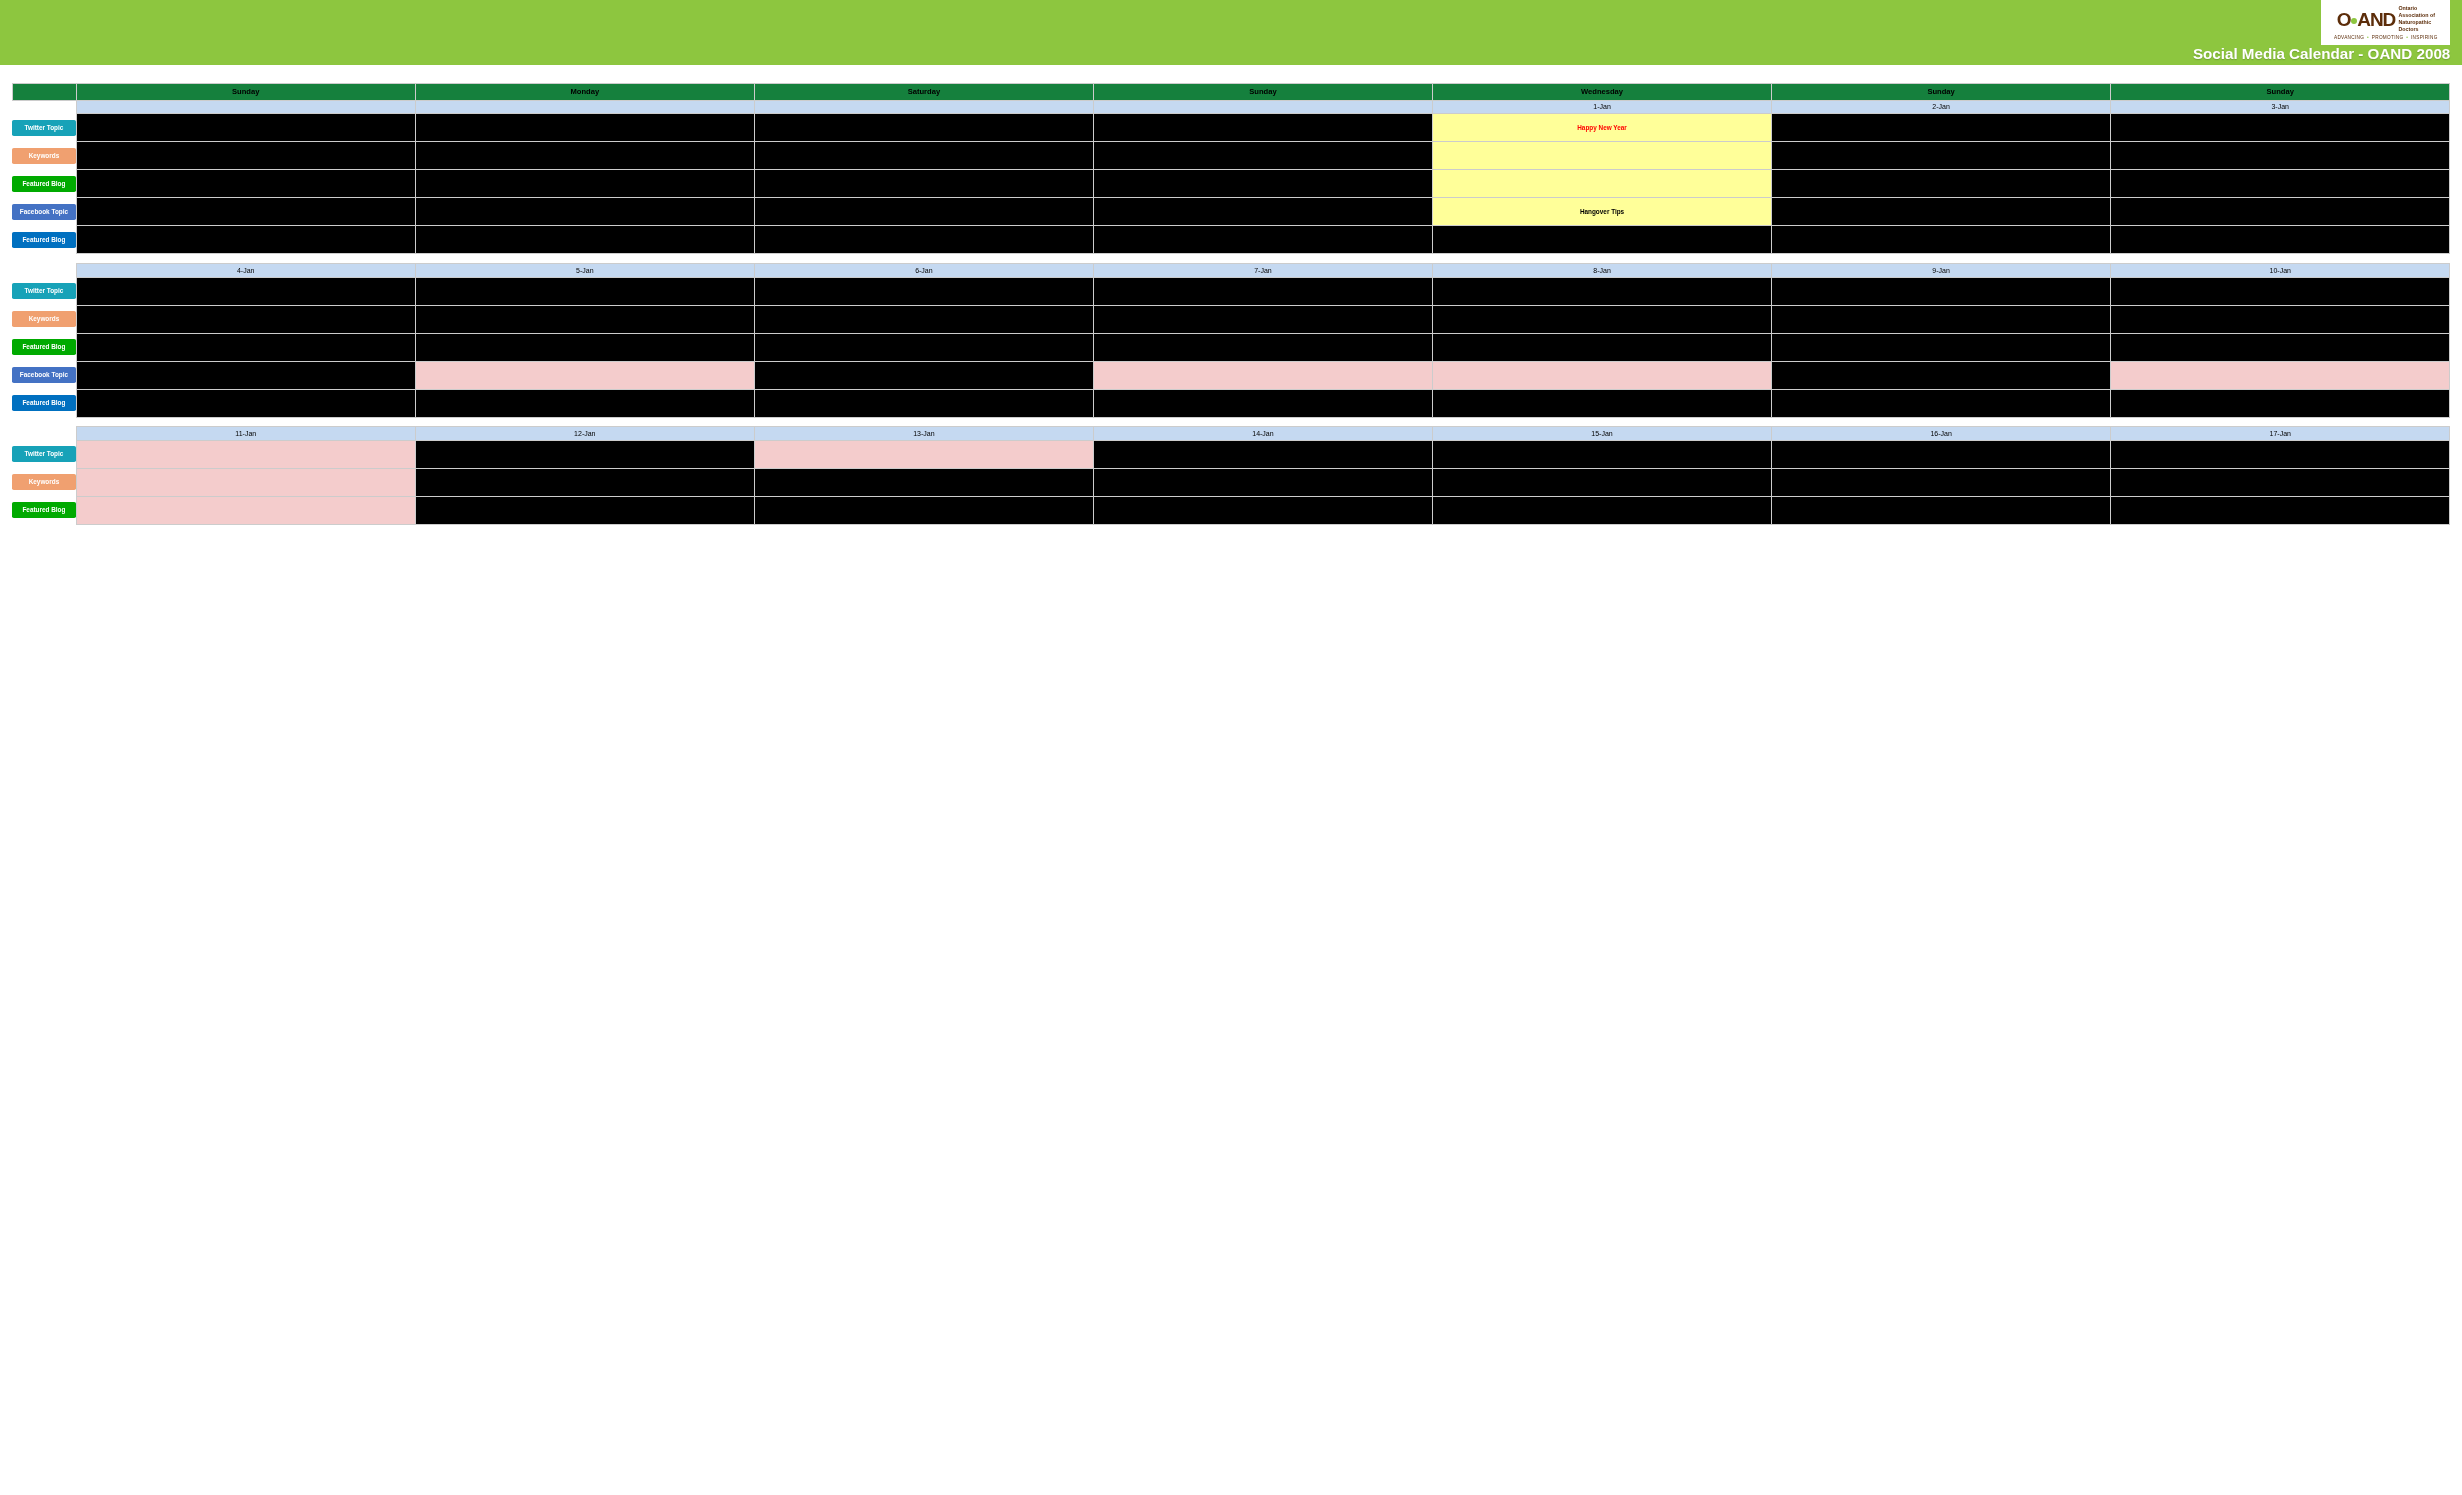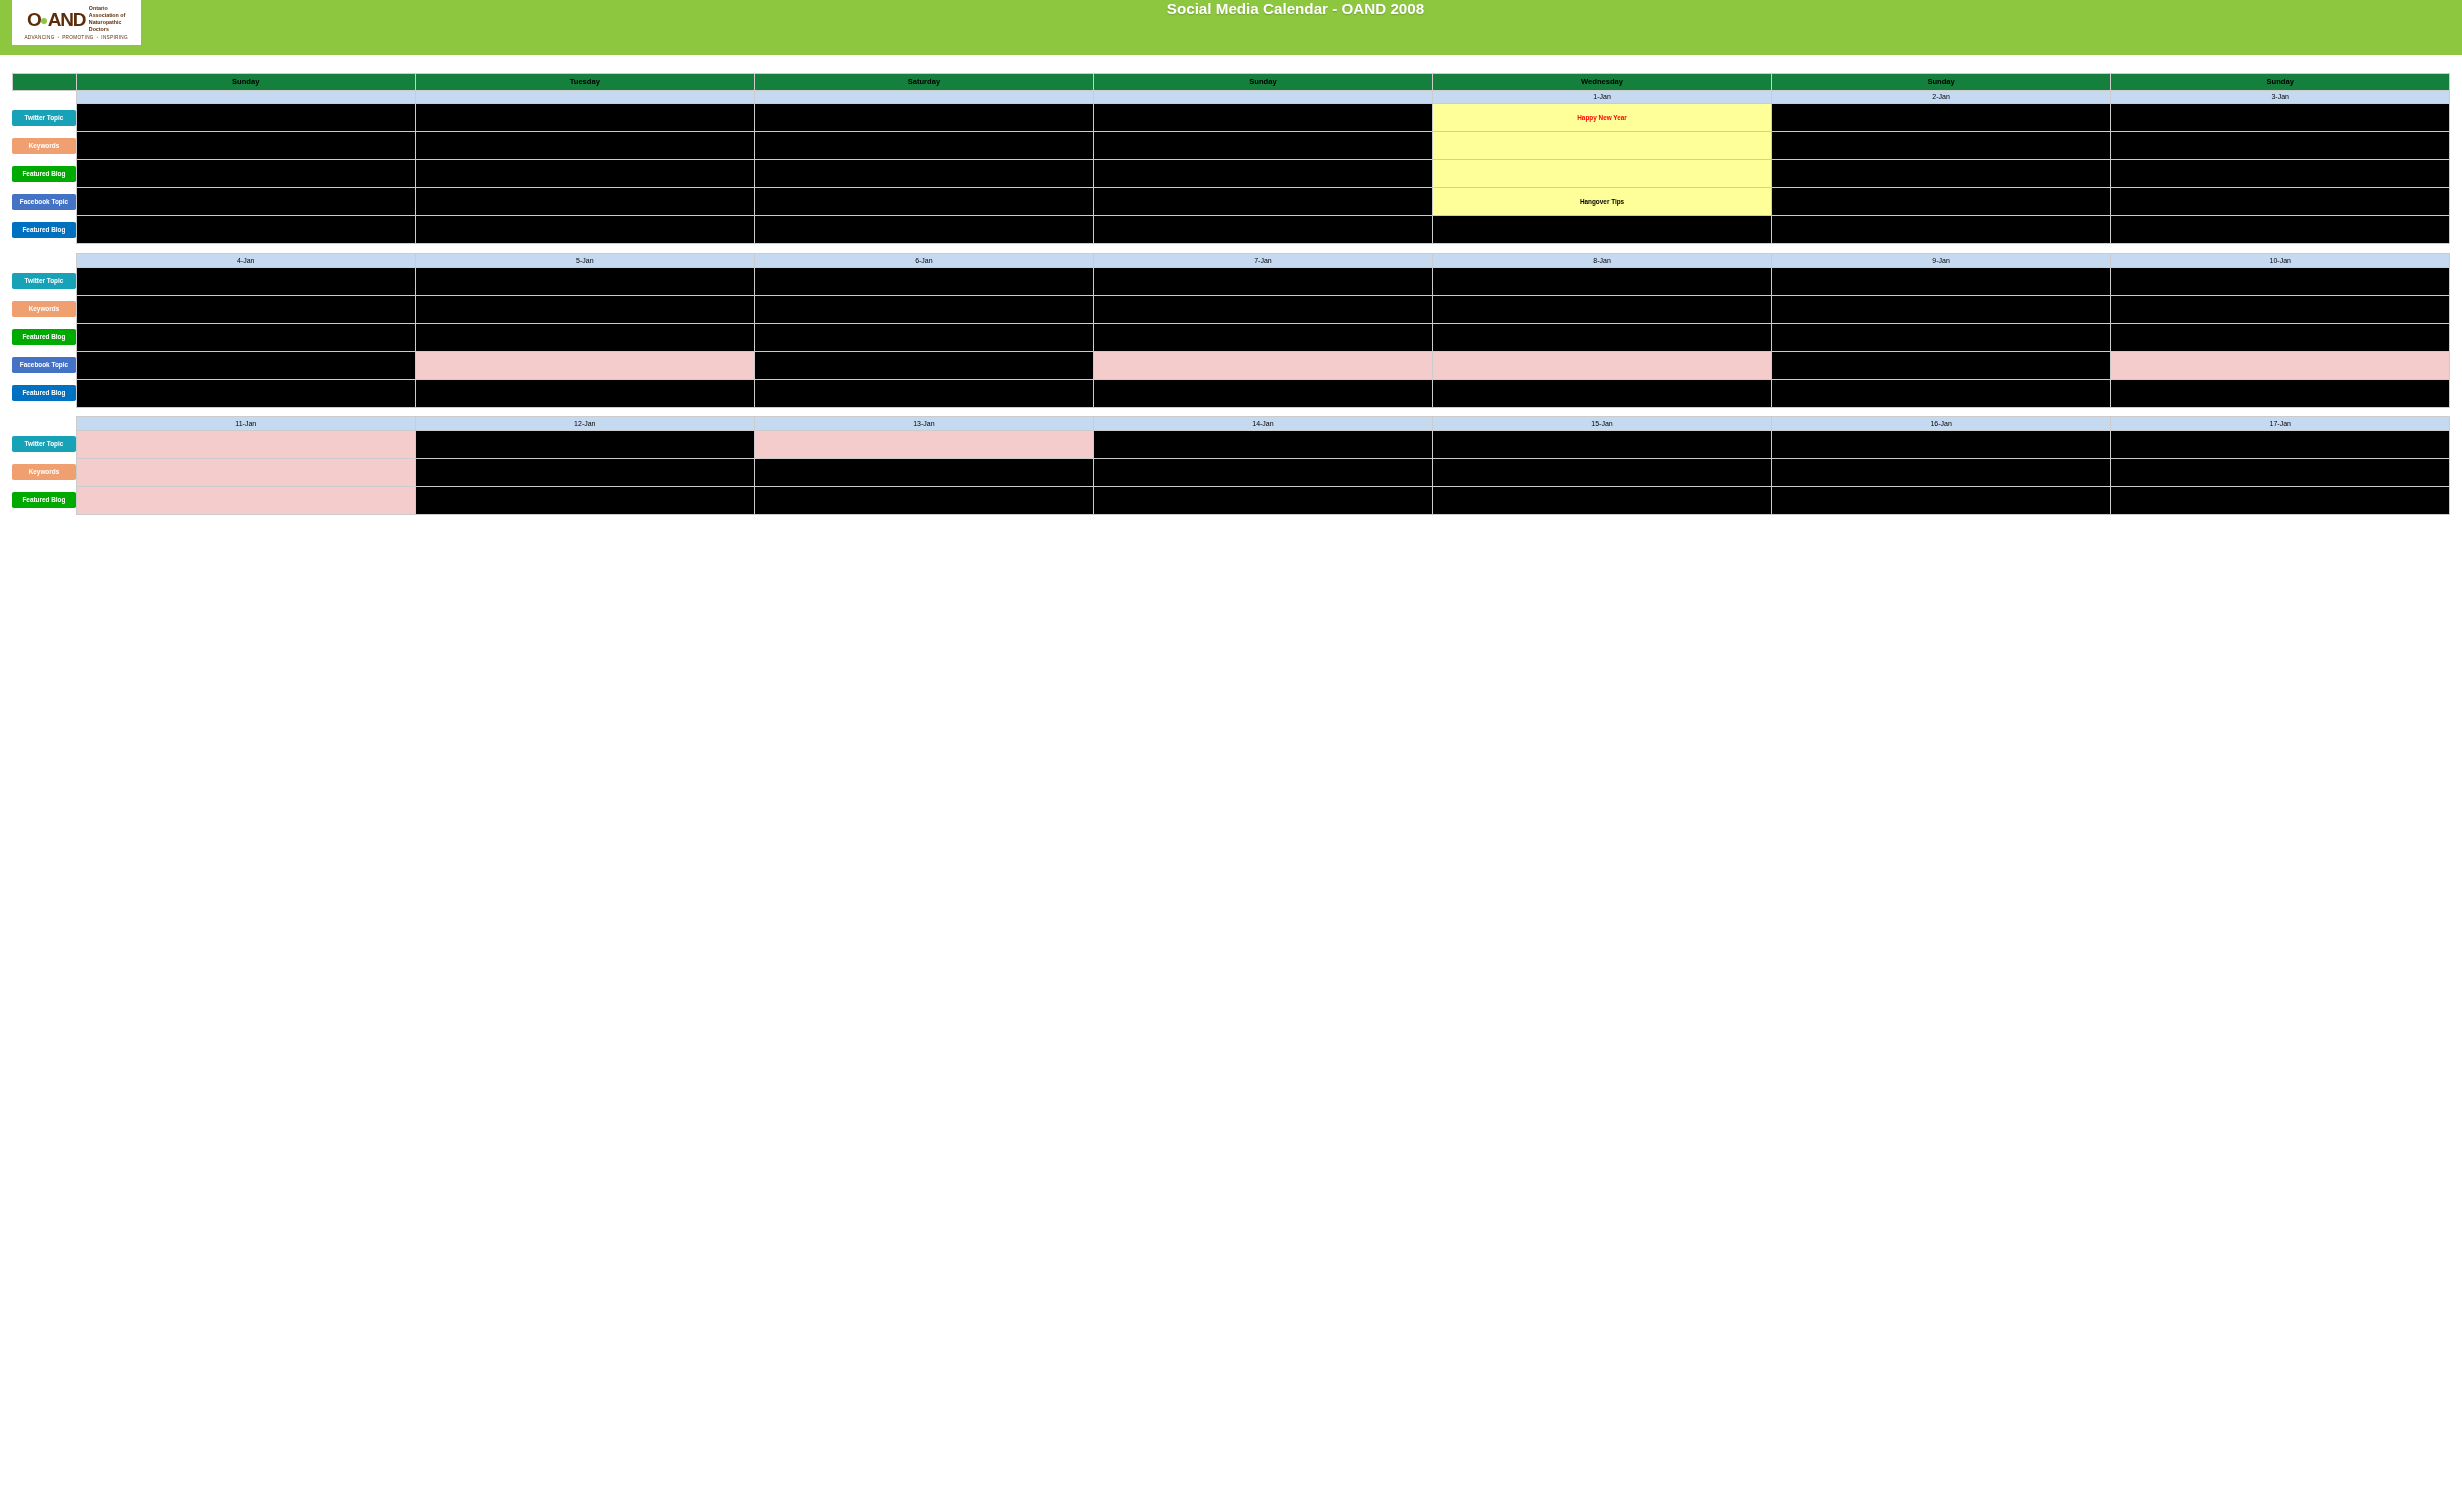--- a/index.html
+++ b/index.html
@@ -6,24 +6,25 @@
     body {
       background: #fff;
       font-family: Arial, sans-serif;
       font-size: 7.6px;
       color: #000;
     }
 
     
     .header {
       display: flex;
-      align-items: flex-start;
+      align-items: flex-end;
       background: #8dc63f;
-      height: 55px;
+      height: 65px;
       padding: 0 11.7px;
+      flex-direction: column;
     }
     .logo-area {
       background: #fff;
       display: flex;
       flex-direction: column;
       align-items: center;
       justify-content: center;
       padding: 3.5px 5.9px;
       width: 129px;
       min-width: 129px;
@@ -224,21 +225,21 @@
       <col style="width:calc((100% - 64px)/7)">
       <col style="width:calc((100% - 64px)/7)">
       <col style="width:calc((100% - 64px)/7)">
     </colgroup>
     <thead>
 
 
       <tr class="dow-header">
         <th class="label-col-header"></th>
         <th>Sunday</th>
-        <th>Tuesday</th>
+        <th>Monday</th>
         <th>Saturday</th>
         <th>Sunday</th>
         <th>Wednesday</th>
         <th>Sunday</th>
         <th>Sunday</th>
       </tr>
     </thead>
     <tbody>
 
       <tr class="date-row">

